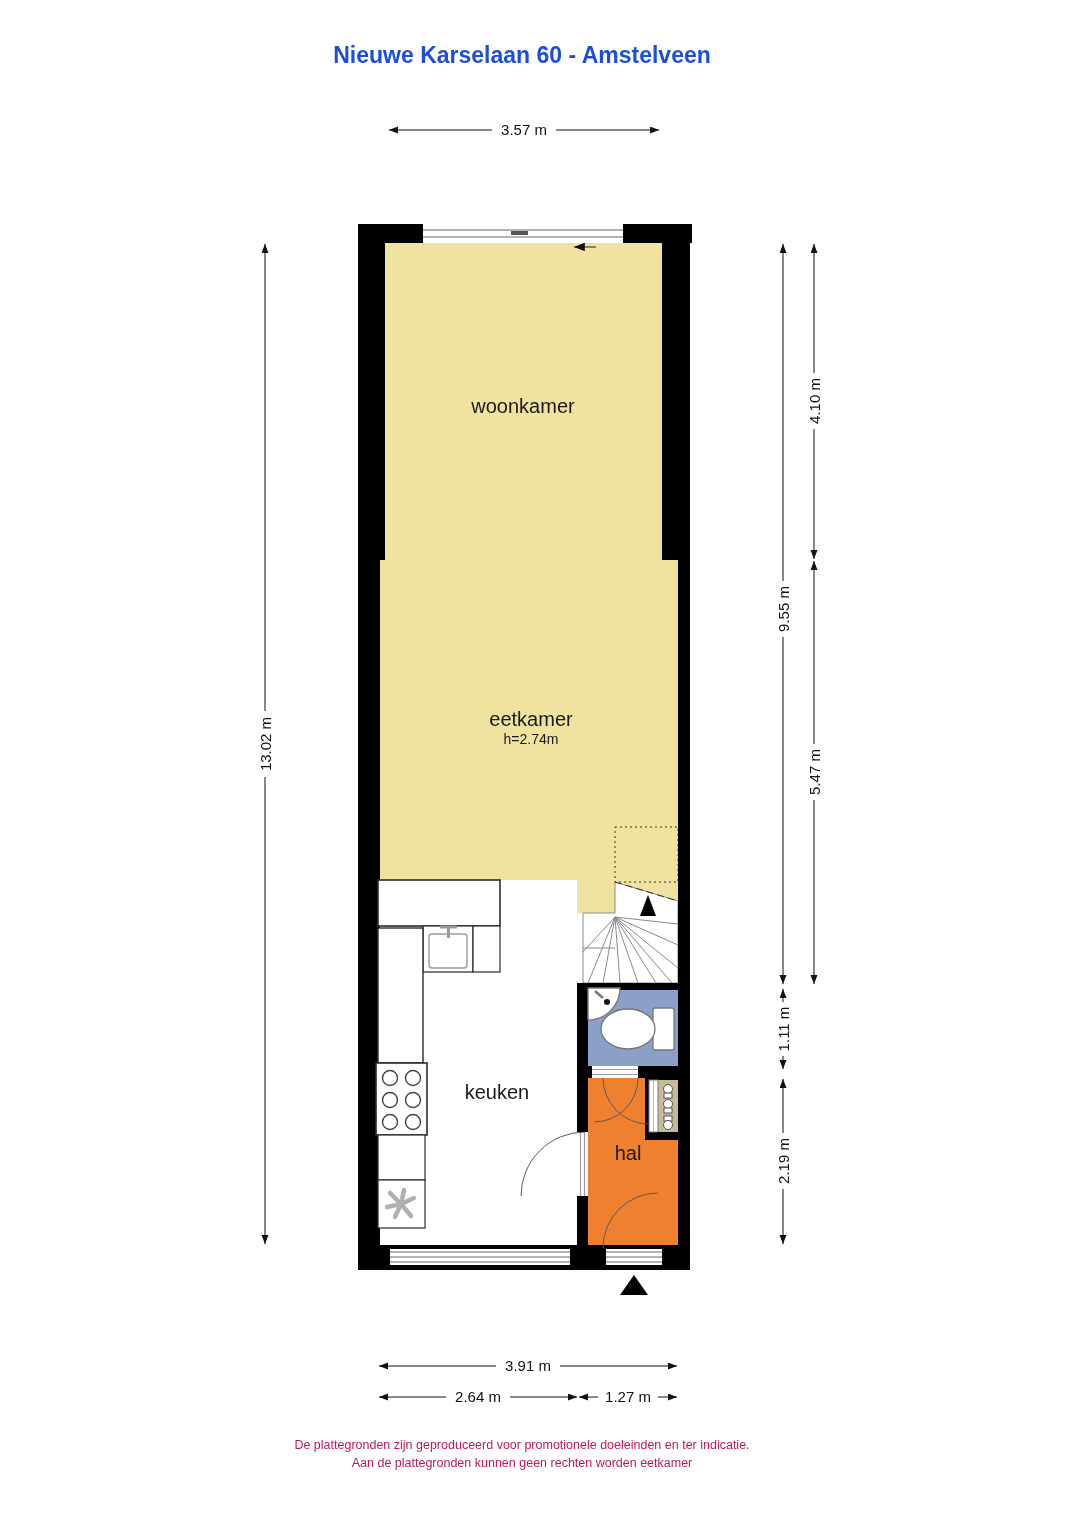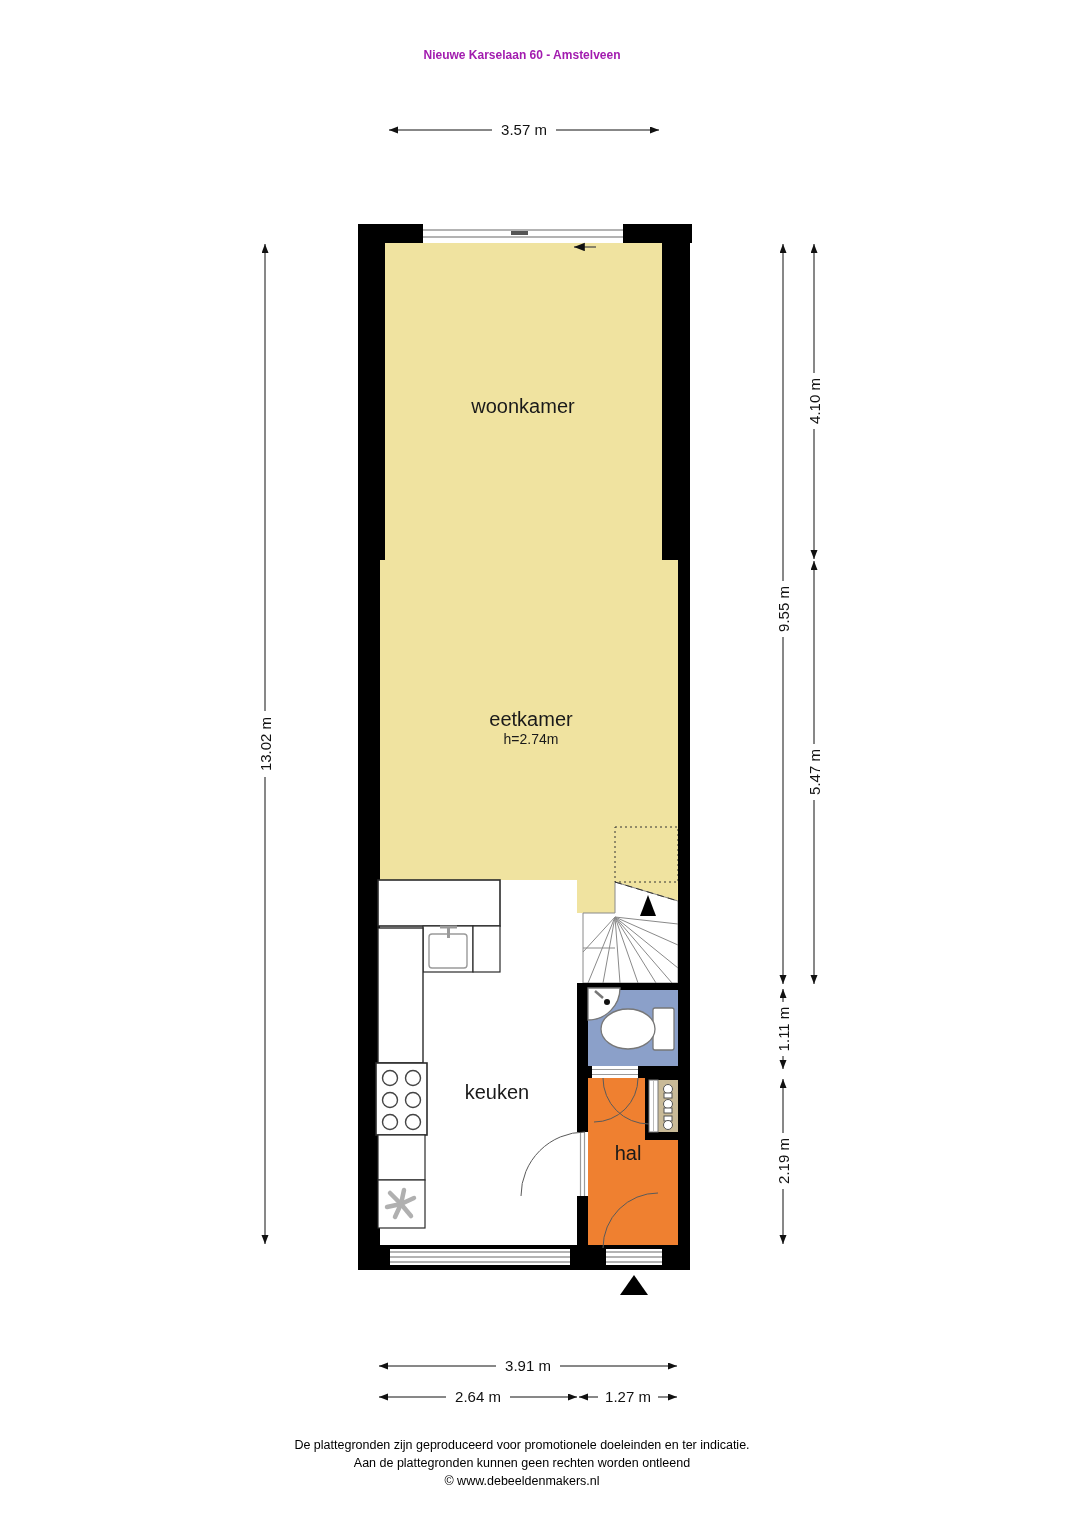--- a/index.html
+++ b/index.html
@@ -1,22 +1,22 @@
 <!DOCTYPE html>
 <html><head>
 <meta charset="utf-8">
 <style>
   html,body{margin:0;padding:0;background:#fff;}
   .canvas{position:relative;width:1080px;height:1527px;background:#fff;overflow:hidden;
           font-family:"Liberation Sans", sans-serif;}
   .abs{position:absolute;}
   .title-block{top:44px;left:0;width:1044px;text-align:center;}
-  .title-line{font-size:12px;font-weight:bold;color:#a21caf;line-height:22px;}
+  .title-line{font-size:23px;font-weight:bold;color:#1d4ed8;line-height:22px;}
   .footer-block{top:1436px;left:0;width:1044px;text-align:center;}
-  .footer-line{font-size:12.5px;color:#000000;line-height:18px;}
+  .footer-line{font-size:12.5px;color:#be185d;line-height:18px;}
   svg text{font-family:"Liberation Sans", sans-serif;}
   .dim-text{font-size:15px;fill:#111;}
   .room-text{font-size:20px;fill:#1a1a1a;}
   .room-sub{font-size:14px;fill:#1a1a1a;}
 </style>
 </head>
 <body>
 
 <div class="canvas">
 
@@ -203,17 +203,16 @@
     <text x="783" y="1161" text-anchor="middle" dominant-baseline="central" transform="rotate(-90 783 1161)" class="dim-text">2.19 m</text>
     <text x="814" y="401" text-anchor="middle" dominant-baseline="central" transform="rotate(-90 814 401)" class="dim-text">4.10 m</text>
     <text x="814" y="772" text-anchor="middle" dominant-baseline="central" transform="rotate(-90 814 772)" class="dim-text">5.47 m</text>
     <text x="528" y="1371" text-anchor="middle" class="dim-text">3.91 m</text>
     <text x="478" y="1402" text-anchor="middle" class="dim-text">2.64 m</text>
     <text x="628" y="1402" text-anchor="middle" class="dim-text">1.27 m</text>
   </svg>
 
   <div class="abs footer-block">
     <div class="footer-line">De plattegronden zijn geproduceerd voor promotionele doeleinden en ter indicatie.</div>
-    <div class="footer-line">Aan de plattegronden kunnen geen rechten worden ontleend</div>
-    <div class="footer-line">© www.debeeldenmakers.nl</div>
+    <div class="footer-line">Aan de plattegronden kunnen geen rechten worden eetkamer</div>
   </div>
 
 </div>
 
 </body></html>

